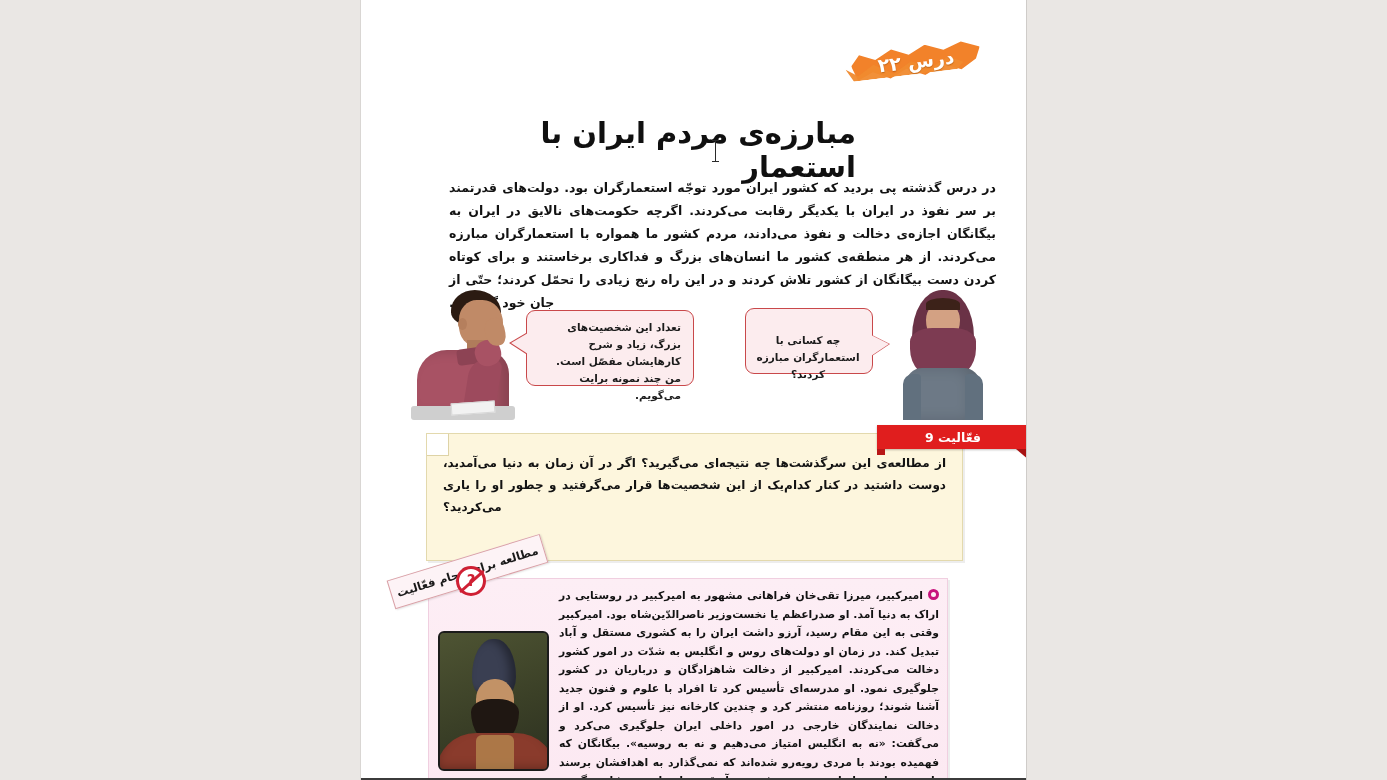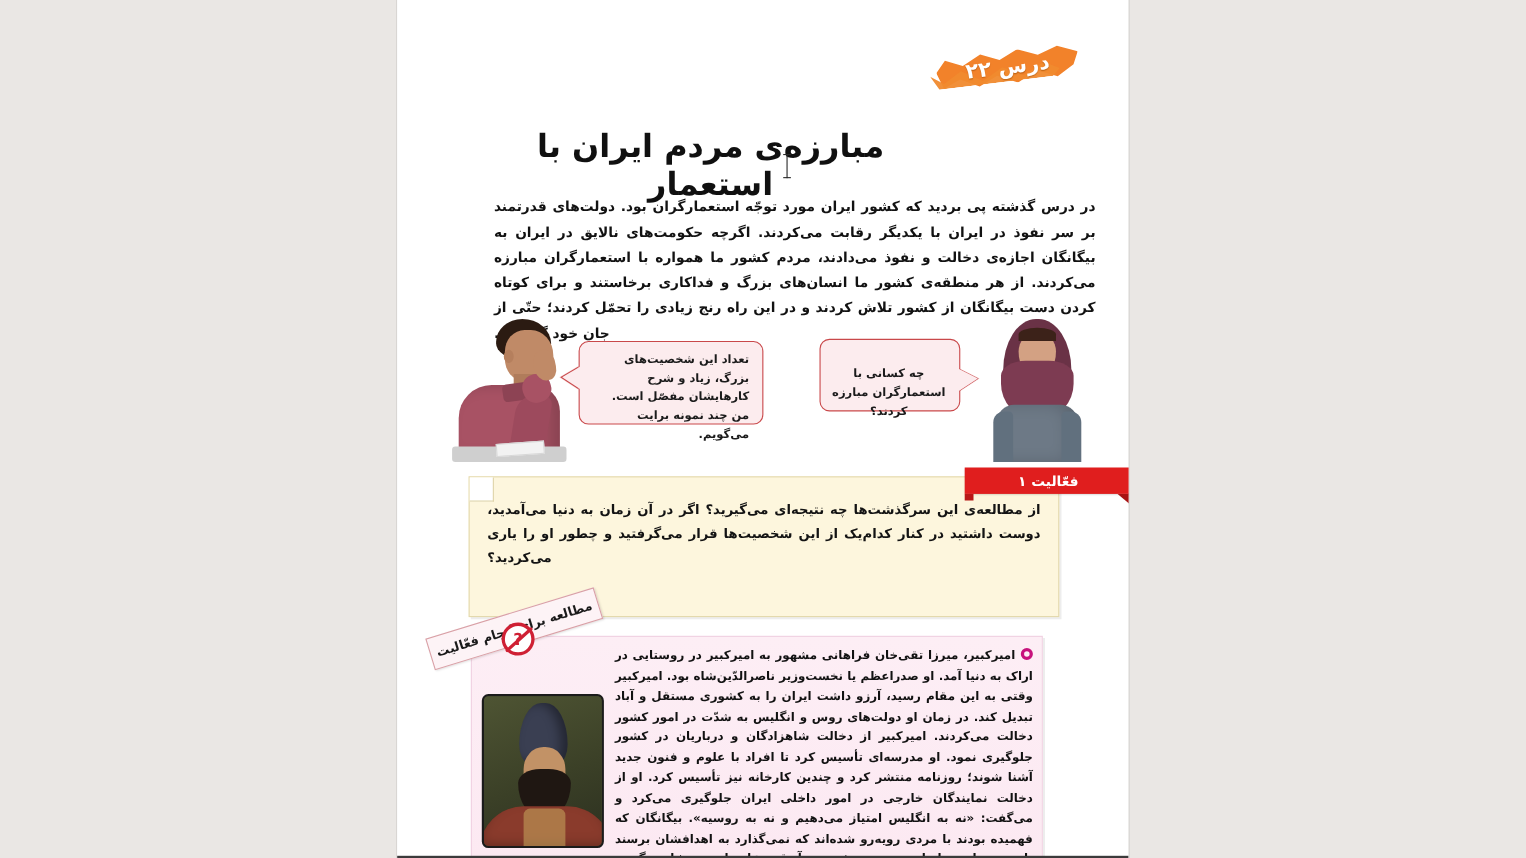--- a/index.html
+++ b/index.html
@@ -46,21 +46,21 @@
   }
   .lesson-ribbon .lbl {
     position:absolute; inset:0; display:flex; align-items:center; justify-content:center;
     color:#ffffff; font-size:19px; font-weight:bold; direction:rtl; letter-spacing:1px;
     text-shadow:0 1px 1px rgba(150,70,0,.5);
   }
 
   
   .page-title {
     position:absolute; right:170px; top:116px; width:420px;
-    text-align:center; direction:rtl;
+    direction:rtl;
     font-size:29px; font-weight:bold; color:#101010;
     font-family:"DejaVu Sans","Liberation Sans",sans-serif;
   }
   .title-caret{
     position:absolute; right:310px; top:140px; width:1px; height:22px;
     background:#2a2a2a;
   }
   .title-caret::before,.title-caret::after{
     content:""; position:absolute; left:-3px; width:7px; height:1px; background:#2a2a2a;
   }
@@ -289,21 +289,21 @@
       <span>تعداد این شخصیت‌های بزرگ، زیاد و شرح کارهایشان مفصّل است. من چند نمونه برایت می‌گویم.</span>
     </div>
     <div class="bubble bubble-right">
       <div class="tail"></div>
       <span>چه کسانی با استعمارگران مبارزه کردند؟</span>
     </div>
 
     <div class="activity">
       <div class="fold"></div>
       <div class="act-banner">
-        <span>فعّالیت ۱</span>
+        <span>فعّالیت 9</span>
       </div>
       <div class="body">
         <p>از مطالعه‌ی این سرگذشت‌ها چه نتیجه‌ای می‌گیرید؟ اگر در آن زمان به دنیا می‌آمدید، دوست داشتید در کنار کدام‌یک از این شخصیت‌ها قرار می‌گرفتید و چطور او را یاری می‌کردید؟</p>
       </div>
     </div>
 
     <div class="study">
       <div class="portrait">
         <div class="bg"></div>
         <div class="hat"></div>

